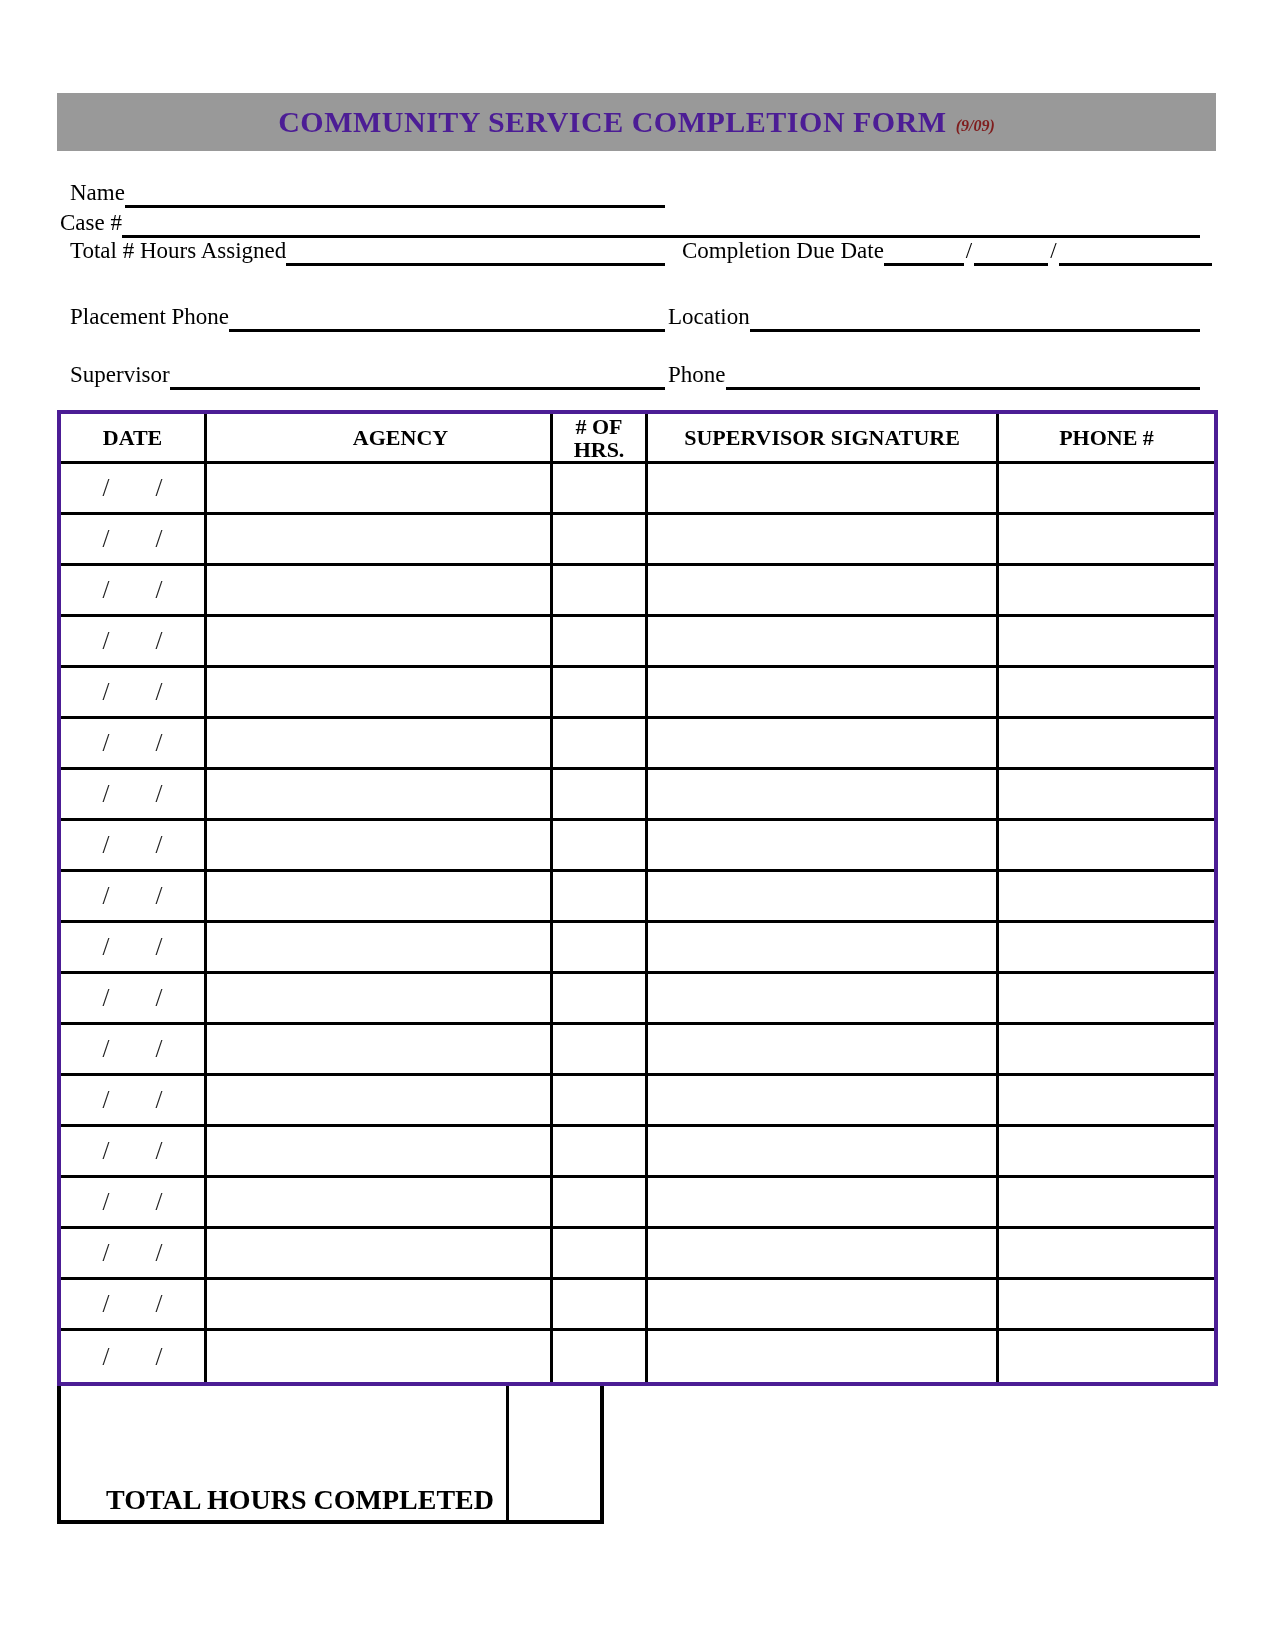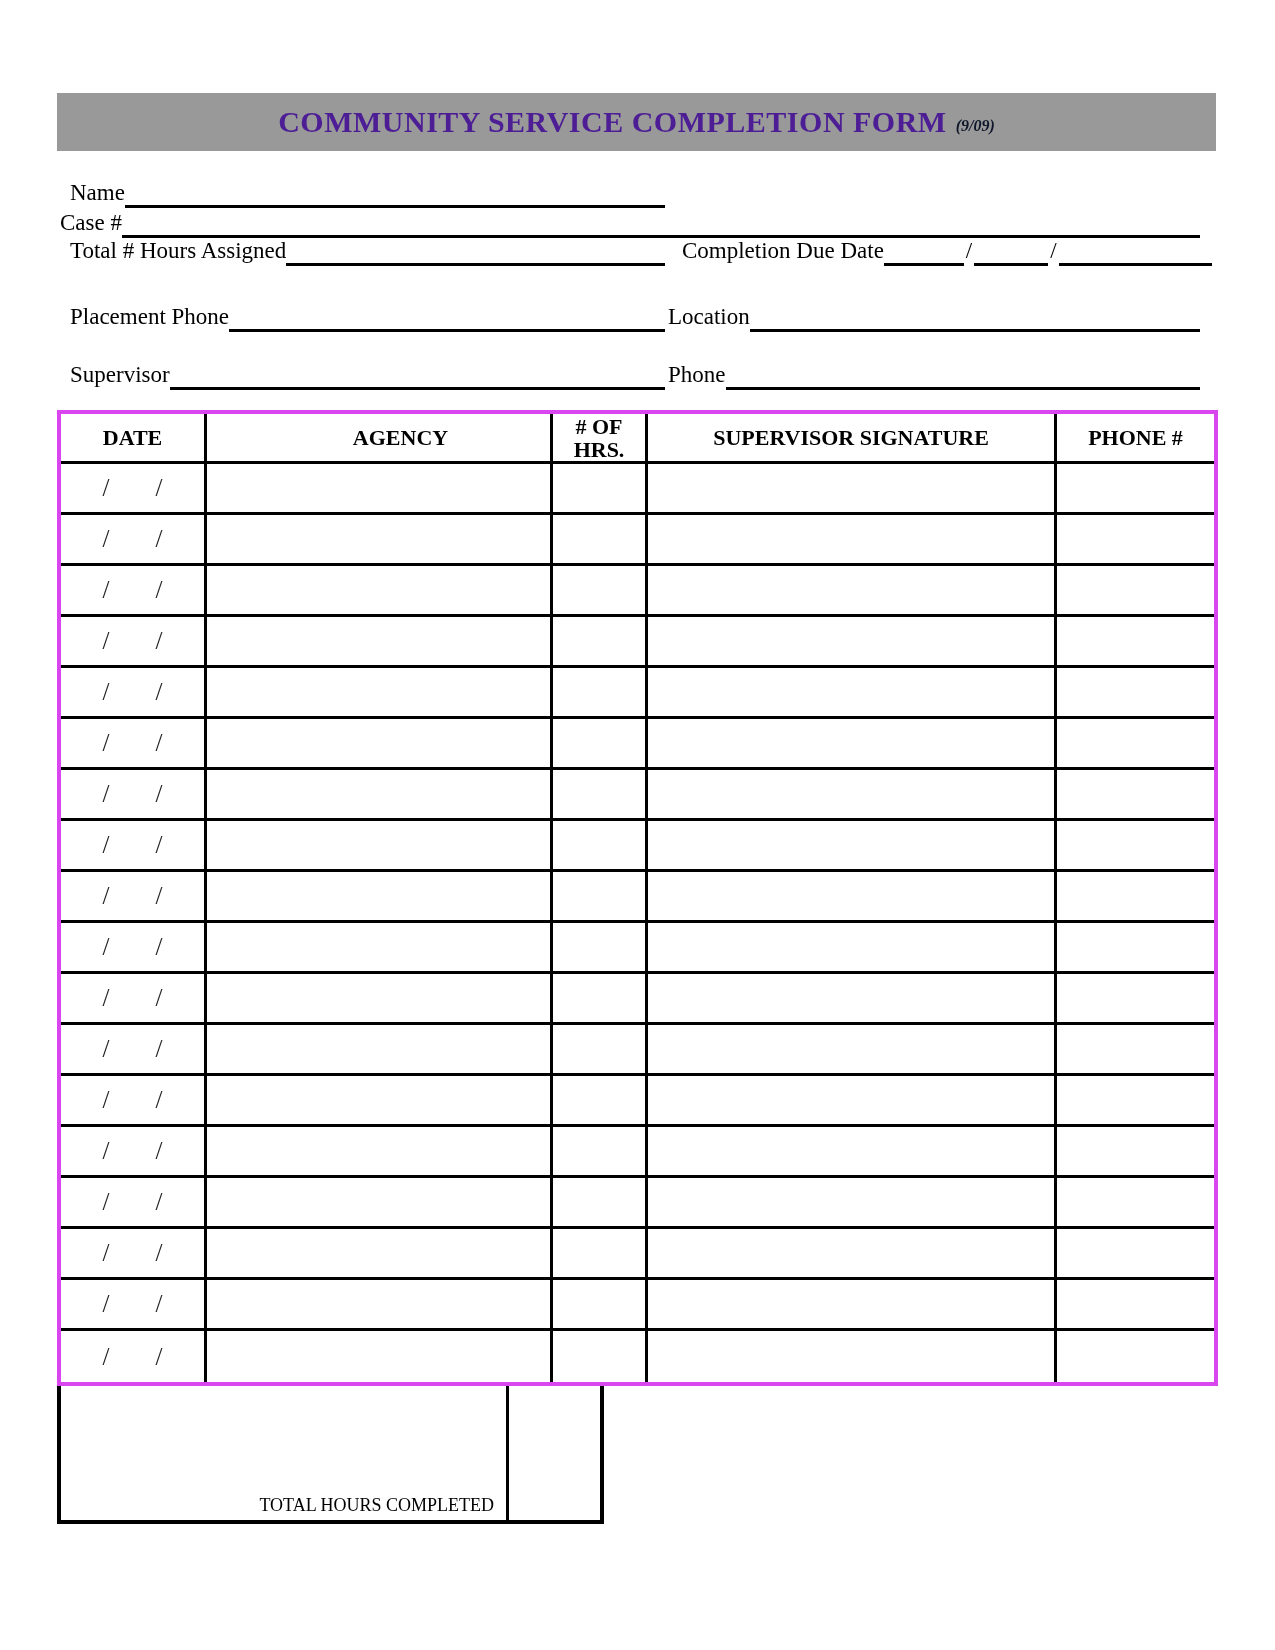--- a/index.html
+++ b/index.html
@@ -8,21 +8,21 @@
     font-family:"Liberation Serif","DejaVu Serif",serif; color:#000;
     overflow:hidden;
   }
 
   
   .banner {
     position:absolute; left:57px; top:93px; width:1159px; height:58px;
     background:#999999; display:flex; align-items:center; justify-content:center;
   }
   .banner-title { color:#4c1d95; font-weight:bold; font-size:30px; letter-spacing:.5px; white-space:nowrap; }
-  .banner-version { color:#0f172a; font-weight:bold; font-style:italic; font-size:16px; margin-left:9px; padding-top:8px; }
+  .banner-version { color:#7f1d1d; font-weight:bold; font-style:italic; font-size:16px; margin-left:9px; padding-top:8px; }
 
   
   .frow {
     position:absolute; left:57px; width:1159px; height:30px;
     display:flex; align-items:flex-end; font-size:23px; white-space:nowrap;
   }
   .frow .lbl { line-height:30px; }
   .fleft  { width:608px; display:flex; align-items:flex-end; align-self:stretch; }
   .fright { flex:1; display:flex; align-items:flex-end; align-self:stretch; }
   .fline  { align-self:stretch; border-bottom:3px solid #000; }
@@ -32,46 +32,46 @@
   .case-pad { padding-left:3px; }
   .due-pad  { padding-left:17px; }
   .slash-sep { line-height:30px; padding:0 2px; }
   .mr16 { margin-right:16px; }
   .mr4  { margin-right:4px; }
   .w80  { width:80px; } .w74 { width:74px; }
 
   
   .logtable {
     position:absolute; left:57px; top:410px; width:1161px;
-    border:4px solid #d946ef; box-sizing:border-box;
+    border:4px solid #4c1d95; box-sizing:border-box;
   }
   .tr { display:flex; height:51px; border-bottom:3px solid #000; box-sizing:border-box; }
   .tr.header { height:50px; }
   .tr:last-child { border-bottom:none; }
   .c  { border-right:3px solid #000; box-sizing:border-box; height:100%; }
   .c1 { width:146px; } .c2 { width:302px;margin-left:44px; } .c3 { width:95px; }
-  .c4 { width:409px; } .c5 { flex:1; border-right:none; }
+  .c4 { width:351px; } .c5 { flex:1; border-right:none; }
   .th {
     display:flex; flex-direction:column; align-items:center; justify-content:center;
     font-weight:bold; font-size:22px; line-height:23px; text-align:center;
   }
   .td.date {
     display:flex; align-items:center; justify-content:center; gap:46px;
     font-size:25px; color:#222222;
   }
 
   
   .totalbox {
     position:absolute; left:57px; top:1386px; width:547px; height:138px;
     border:4px solid #000; border-top:none; box-sizing:border-box; display:flex;
   }
   .total-label-cell {
     width:448px; border-right:3px solid #000; box-sizing:border-box;
     display:flex; align-items:flex-end; justify-content:flex-end;
-    padding:0 12px 4px 0; font-weight:normal; font-size:18px; white-space:nowrap;
+    padding:0 12px 4px 0; font-weight:bold; font-size:28px; white-space:nowrap;
   }
   .total-value-cell { flex:1; }
 
   
   .note {
     position:absolute; left:617px; top:1396px; width:430px;
     font-style:italic; font-size:24px; line-height:30px;
   }
 </style>
 </head>

